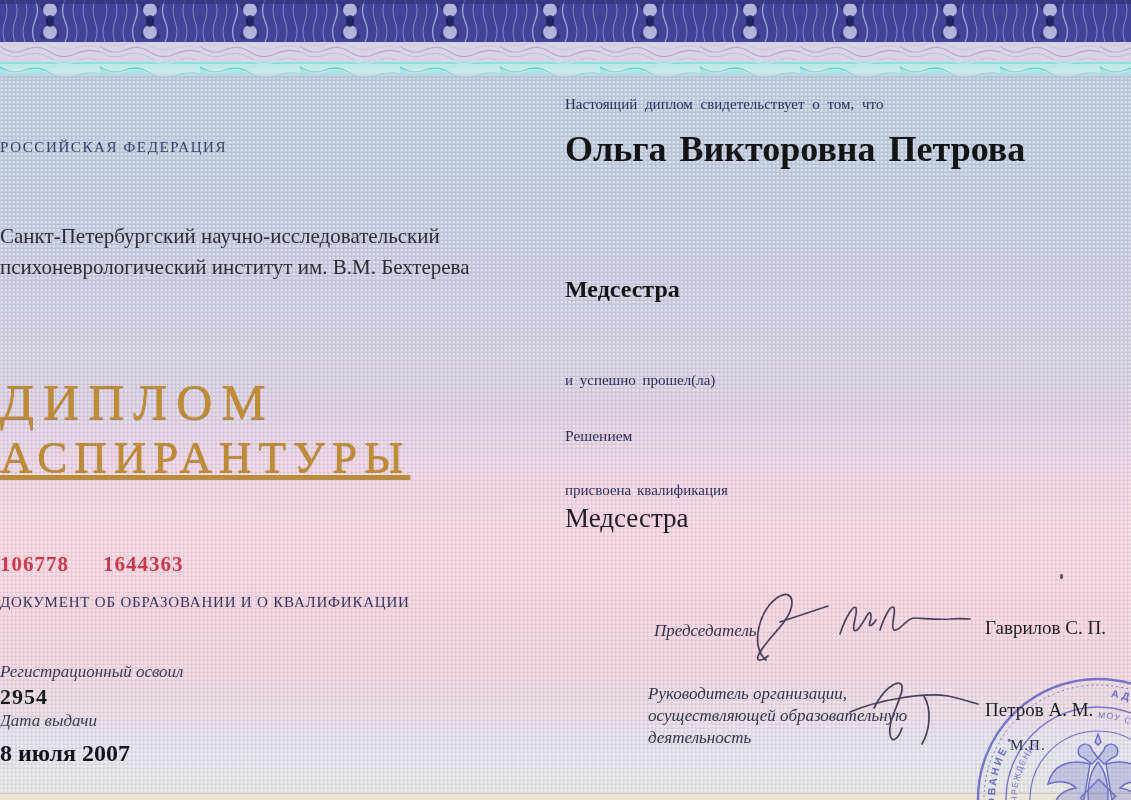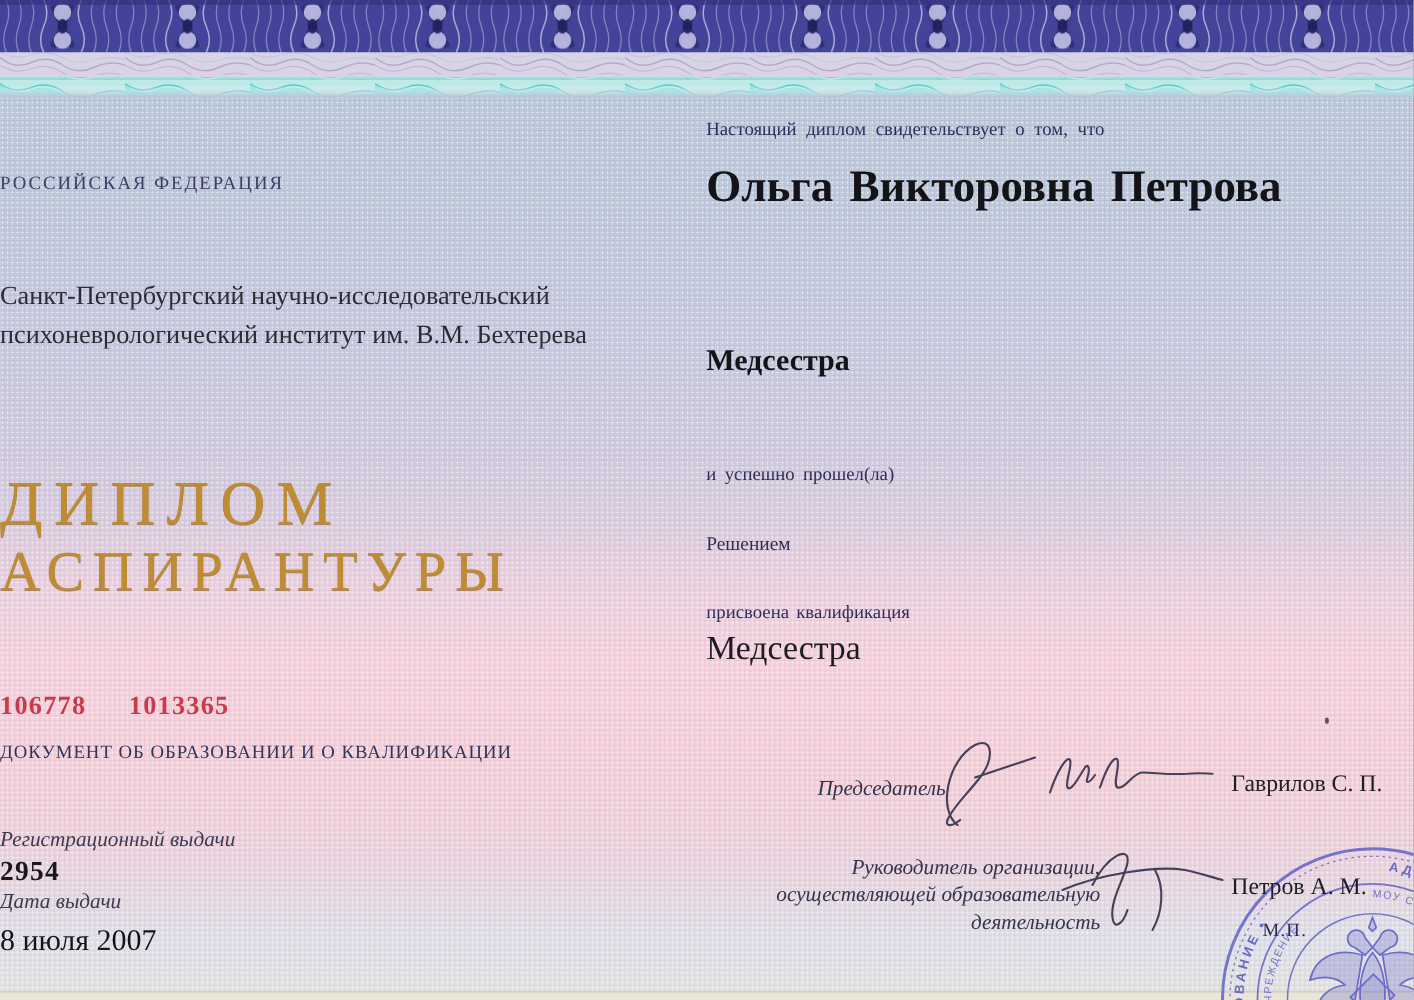--- a/index.html
+++ b/index.html
@@ -37,44 +37,44 @@
   
   .left-col  { left:0;   width:565px; }
   .right-col { left:565px; width:566px; }
 
   .country { top:139px; font-size:15px; letter-spacing:1.6px; color:#3c3c64; }
   .institution { top:221px; font-size:21px; line-height:31px; color:#2c2c34; }
   .diploma-title { top:374px; color:#bf8c33;
     text-shadow:0 1px 0 rgba(125,80,18,.55), 0 0 1px rgba(125,80,18,.35); }
   .diploma-title .t1 { font-size:50px; letter-spacing:9px; line-height:57px; }
   .diploma-title .t2 { font-size:45px; letter-spacing:5px; line-height:55px; }
-  .diploma-title .t3 { font-size:45px; letter-spacing:7px; line-height:52px; }
+  .diploma-title .t3 { font-size:45px; letter-spacing:7px; line-height:52px;text-decoration:underline; }
   .numbers { top:552px; font-size:21px; font-weight:bold; color:#c93a4a; letter-spacing:1px; }
   .numbers .num + .num { margin-left:34px; }
   .doc-type { top:594px; font-size:15px; letter-spacing:.8px; color:#33335e; }
   .reg-label  { top:662px; font-style:italic; font-size:17px; color:#3a3a52; }
   .reg-number { top:684px; font-weight:bold; font-size:22px; color:#19191c; letter-spacing:1px; }
   .date-label { top:711px; font-style:italic; font-size:17px; color:#3a3a52; }
-  .issue-date { top:740px; font-weight:normal; font-size:24px; color:#141418; }
+  .issue-date { top:740px; font-weight:bold; font-size:24px; color:#141418; }
 
   
   .intro { top:96px; font-size:15px; word-spacing:4px; color:#2e2e5a; }
   .holder-name { top:128px; font-weight:bold; font-size:36px; color:#141418; word-spacing:4px; }
   .program { top:192px; font-size:17px; line-height:28px; word-spacing:3px; color:#2e2e5a; }
   .specialty { top:276px; font-weight:bold; font-size:24px; color:#141418; }
   .passed   { top:372px; font-size:15px; word-spacing:3px; color:#2e2e5a; }
   .decision { top:427px; font-size:15.5px; color:#2e2e5a; }
   .qual-label { top:482px; font-size:15px; word-spacing:2px; color:#2e2e5a; }
   .qualification { top:503px; font-size:27px; color:#1c1c22; }
   .tiny-mark { left:1060px; top:574px; width:3px; height:5px; background:#55555f; border-radius:40%; }
 
   .chairman-label { left:618px; top:621px; font-style:italic; font-size:17px; color:#33334e;margin-left:36px; }
   .chairman-name  { left:985px; top:617px; font-size:19px; color:#1e1e26; }
-  .head-label { left:621px; top:683px; font-style:italic; font-size:17px; line-height:22px;
-                color:#33334e; text-align:right; }
+  .head-label { left:648px; top:683px; font-style:italic; font-size:17px; line-height:22px;
+                color:#33334e; text-align:left; }
   .head-name  { left:985px; top:699px; font-size:19px; color:#1e1e26; z-index:5; }
   .seal-mark  { left:1010px; top:737px; font-size:15px; letter-spacing:1px; color:#2c2c4e; z-index:5; }
 
   .sig { position:absolute; z-index:4; }
   .seal { position:absolute; left:958px; top:662px; z-index:3; opacity:.92; }
 </style>
 </head>
 <body>
 
 <div class="page">
@@ -121,26 +121,26 @@
     <div>Санкт-Петербургский научно-исследовательский</div>
     <div>психоневрологический институт им. В.М. Бехтерева</div>
   </div>
 
   <div class="abs ctr left-col diploma-title">
     <div class="t1">ДИПЛОМ</div>
     <div class="t3">АСПИРАНТУРЫ</div>
   </div>
 
   <div class="abs ctr left-col numbers">
-    <span class="num">106778</span><span class="num">1013365</span>
+    <span class="num">106778</span><span class="num">1644363</span>
   </div>
 
   <div class="abs ctr left-col doc-type">ДОКУМЕНТ ОБ ОБРАЗОВАНИИ И О КВАЛИФИКАЦИИ</div>
 
-  <div class="abs ctr left-col reg-label">Регистрационный выдачи</div>
+  <div class="abs ctr left-col reg-label">Регистрационный освоил</div>
   <div class="abs ctr left-col reg-number">2954</div>
   <div class="abs ctr left-col date-label">Дата выдачи</div>
   <div class="abs ctr left-col issue-date">8 июля 2007</div>
 
   <div class="abs ctr right-col intro">Настоящий диплом свидетельствует о том, что</div>
 
   <div class="abs ctr right-col holder-name">Ольга Викторовна Петрова</div>
 
 
   <div class="abs ctr right-col specialty">Медсестра</div>

